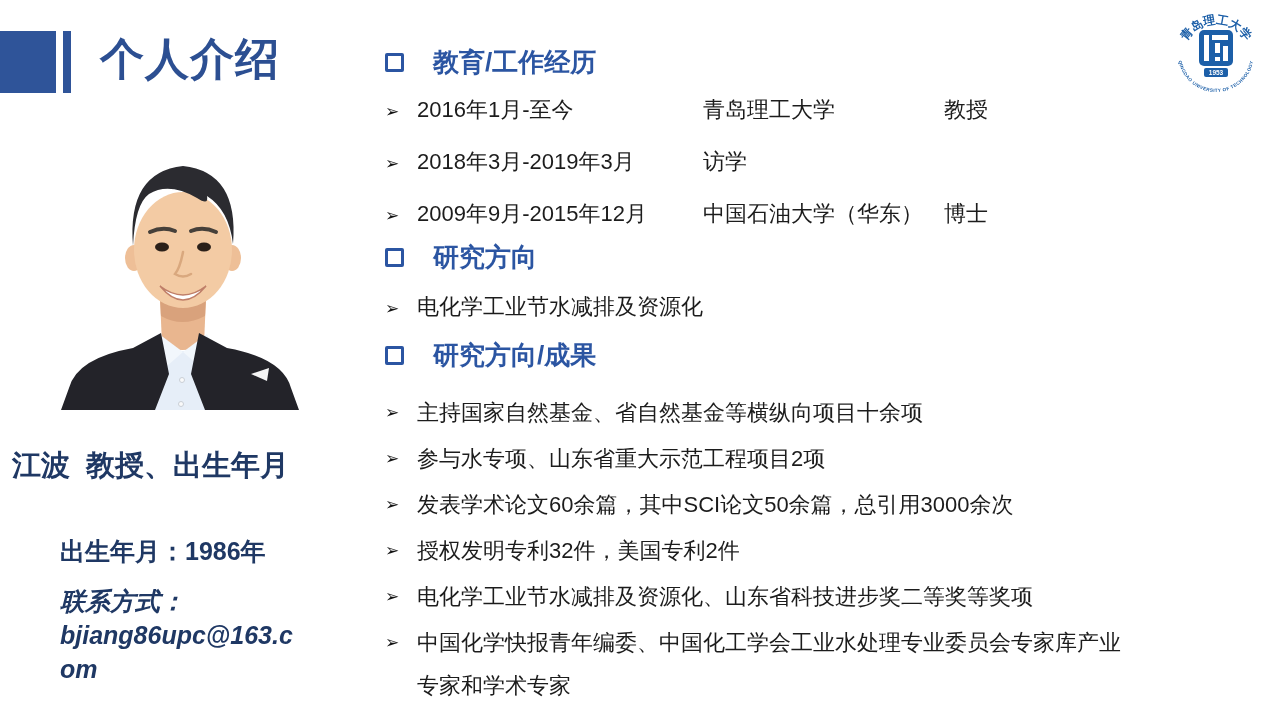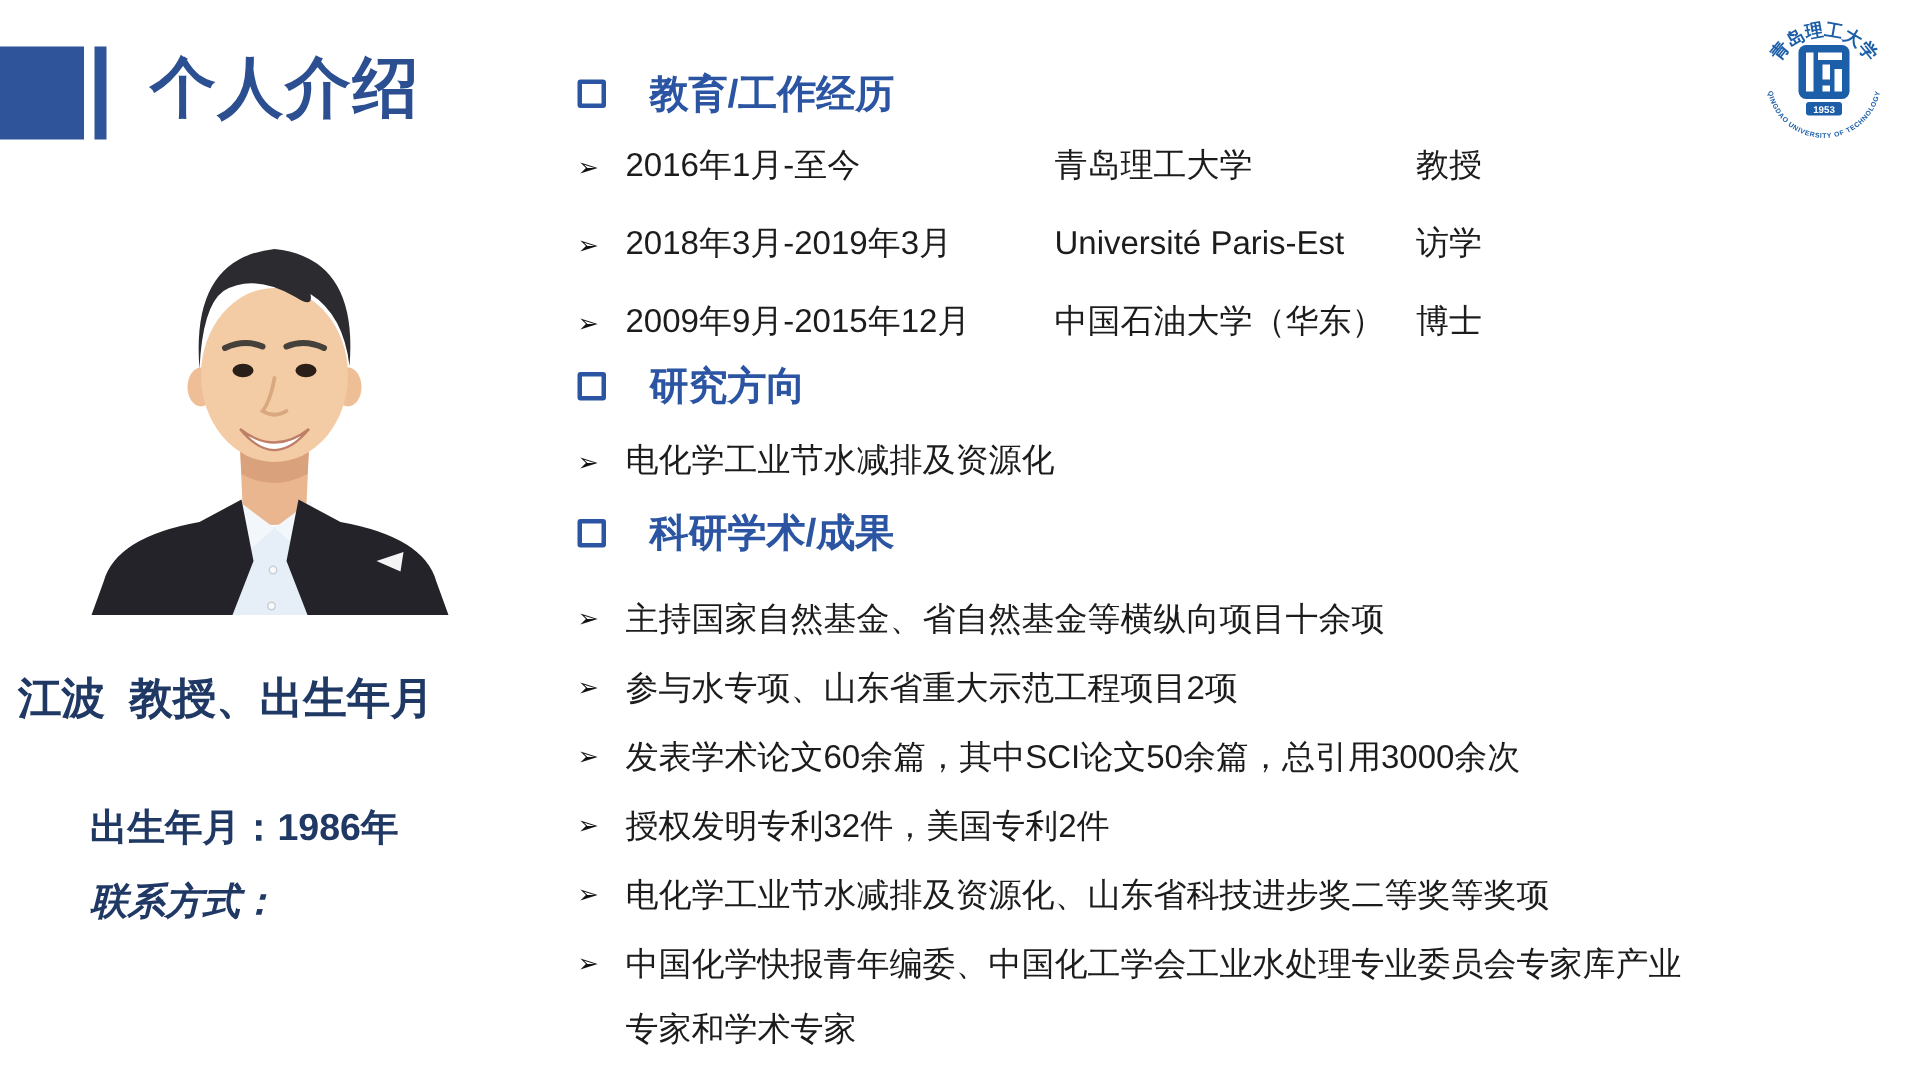--- a/index.html
+++ b/index.html
@@ -110,39 +110,39 @@
       <path d="M244 282 L236 260 Q228 230 172 220 L144 205 L136 246 L150 282 Z" fill="#232329"></path>
 
       <path d="M196 246 L214 240 L212 253 Z" fill="#f5f5f5"></path>
     </svg>
   </div>
 
   <div class="name">江波  教授、出生年月</div>
   <div class="birth">出生年月：1986年</div>
   <div class="contact">
     <div>联系方式：</div>
+    <div class="contact-email">bjiang86upc@163.com</div>
   </div>
 
   <div class="content">
 
     <div class="sec-heading">
       <span class="sq-bullet"></span>
       <span>教育/工作经历</span>
     </div>
     <div class="edu-rows">
       <div class="edu-row">
         <span class="arrow">➢</span>
         <span class="col-period">2016年1月-至今</span>
         <span class="col-org">青岛理工大学</span>
         <span class="col-role">教授</span>
       </div>
       <div class="edu-row">
         <span class="arrow">➢</span>
         <span class="col-period">2018年3月-2019年3月</span>
-        <span class="col-org">Université Paris-Est</span>
         <span class="col-role">访学</span>
       </div>
       <div class="edu-row">
         <span class="arrow">➢</span>
         <span class="col-period">2009年9月-2015年12月</span>
         <span class="col-org">中国石油大学（华东）</span>
         <span class="col-role">博士</span>
       </div>
     </div>
 
@@ -150,21 +150,21 @@
       <span class="sq-bullet"></span>
       <span>研究方向</span>
     </div>
     <div class="single-bullet">
       <span class="arrow">➢</span>
       <span>电化学工业节水减排及资源化</span>
     </div>
 
     <div class="sec-heading s3">
       <span class="sq-bullet"></span>
-      <span>科研学术/成果</span>
+      <span>研究方向/成果</span>
     </div>
     <div class="ach-list">
       <div class="ach-item">
         <span class="arrow">➢</span>
         <span class="ach-text">主持国家自然基金、省自然基金等横纵向项目十余项</span>
       </div>
       <div class="ach-item">
         <span class="arrow">➢</span>
         <span class="ach-text">参与水专项、山东省重大示范工程项目2项</span>
       </div>

